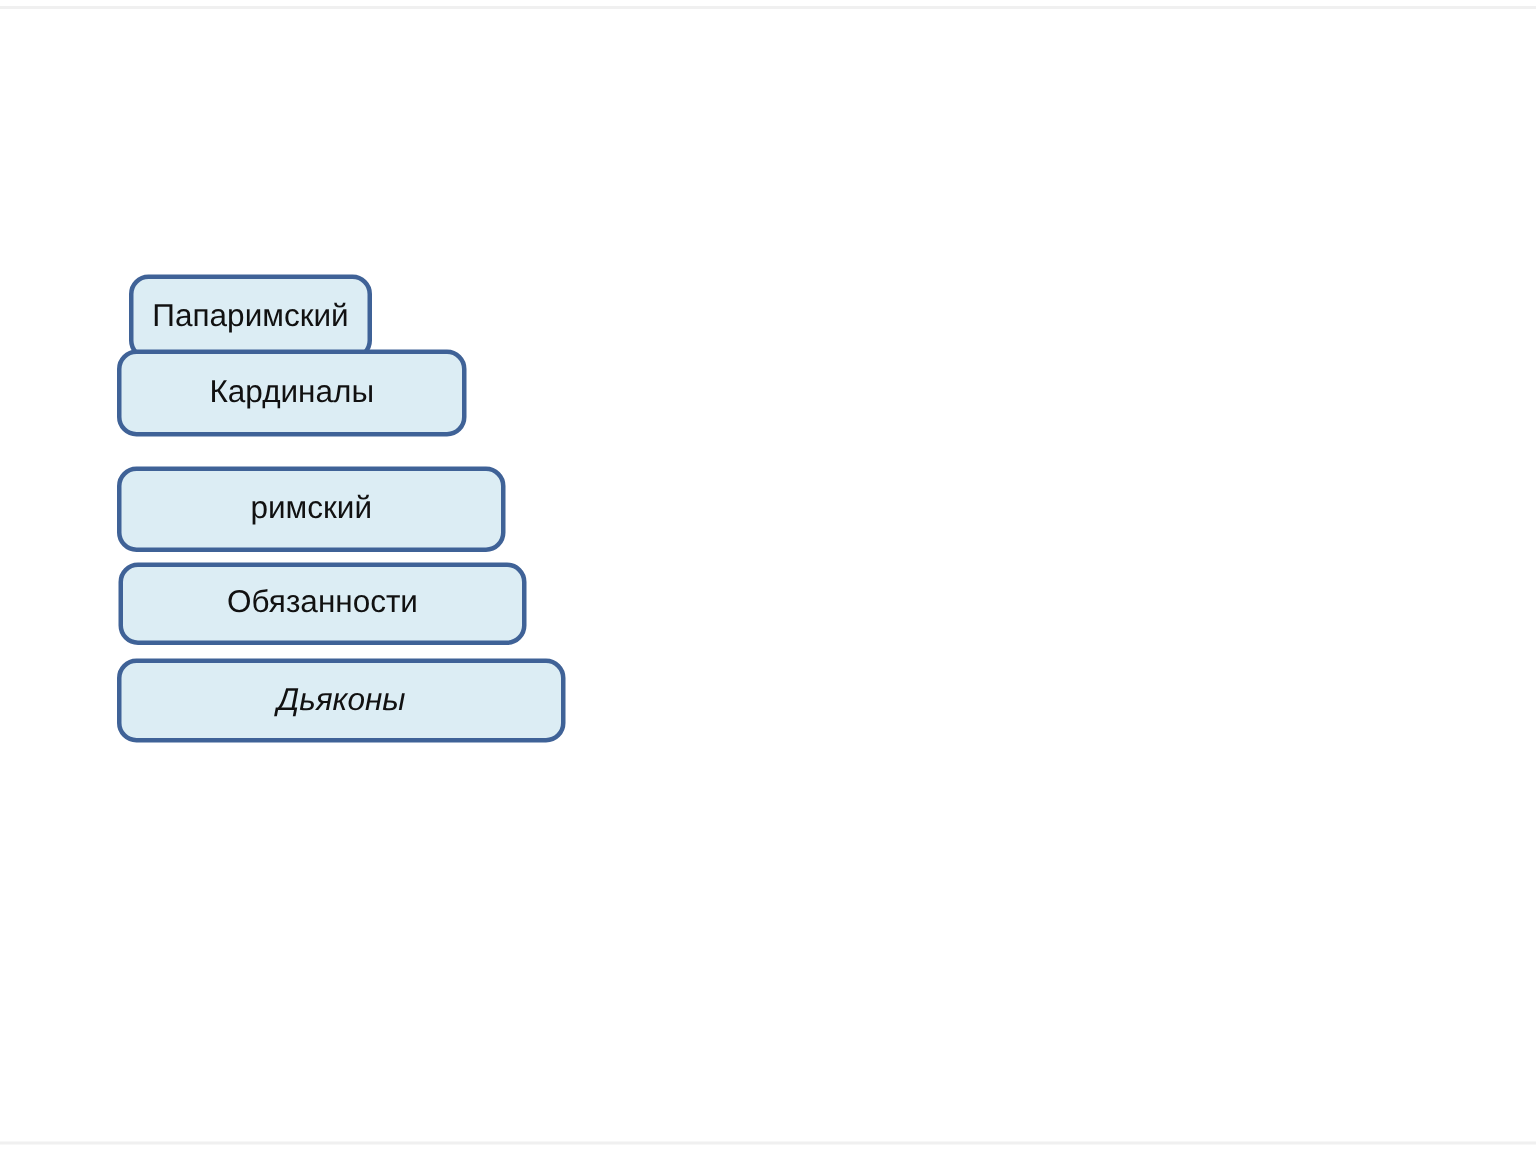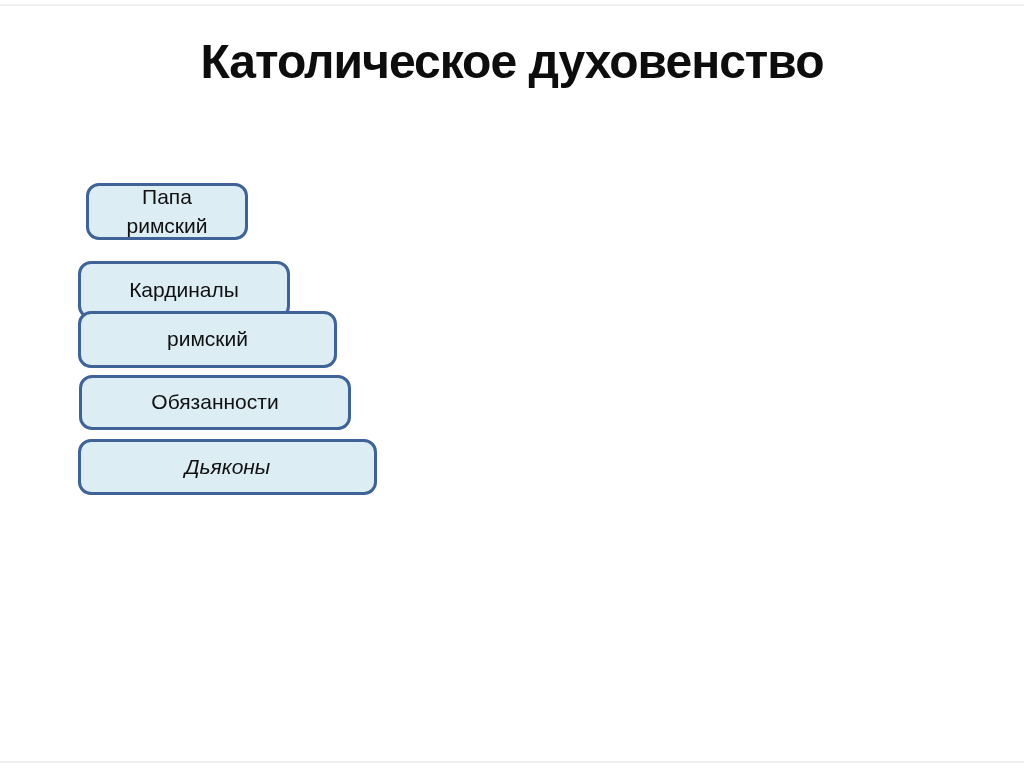--- a/index.html
+++ b/index.html
@@ -38,30 +38,30 @@
     color: #0d0d0d;
   }
 
   .hbox {
     position: absolute;
     box-sizing: border-box;
     background: #dcedf4;
     border: 3px solid #3f6297;
     border-radius: 13px;
     display: flex;
-    flex-direction: column;
+    flex-direction: row;
     align-items: center;
     justify-content: center;
     font-size: 21px;
     line-height: 1.38;
     color: #111111;
     text-align: center;
   }
   .box-1 { left: 86px;  top: 183px; width: 162px; height: 57px; }
-  .box-2 { left: 78px;  top: 261px; width: 212px; height: 58px; }
+  .box-2 { left: 78px;  top: 233px; width: 233px; height: 58px; }
   .box-3 { left: 78px;  top: 311px; width: 259px; height: 57px; }
   .box-4 { left: 79px;  top: 375px; width: 272px; height: 55px; }
   .box-5 { left: 78px;  top: 439px; width: 299px; height: 56px;
            font-weight: normal; font-style: italic; }
 
   .duties {
     position: absolute;
     left: 452px;
     top: 172px;
     width: 460px;
@@ -72,21 +72,20 @@
   .duties p { margin: 0; }
   .duties-heading { font-weight: bold; }
 </style>
 </head>
 <body>
 
 <div class="slide">
   <div class="edge-line edge-top"></div>
   <div class="edge-line edge-bottom"></div>
 
-  <h1 class="title">Католическое духовенство</h1>
 
   <div>
     <div class="hbox box-1">
       <span>Папа</span>
       <span>римский</span>
     </div>
     <div class="hbox box-2">
       <span>Кардиналы</span>
     </div>
     <div class="hbox box-3">

